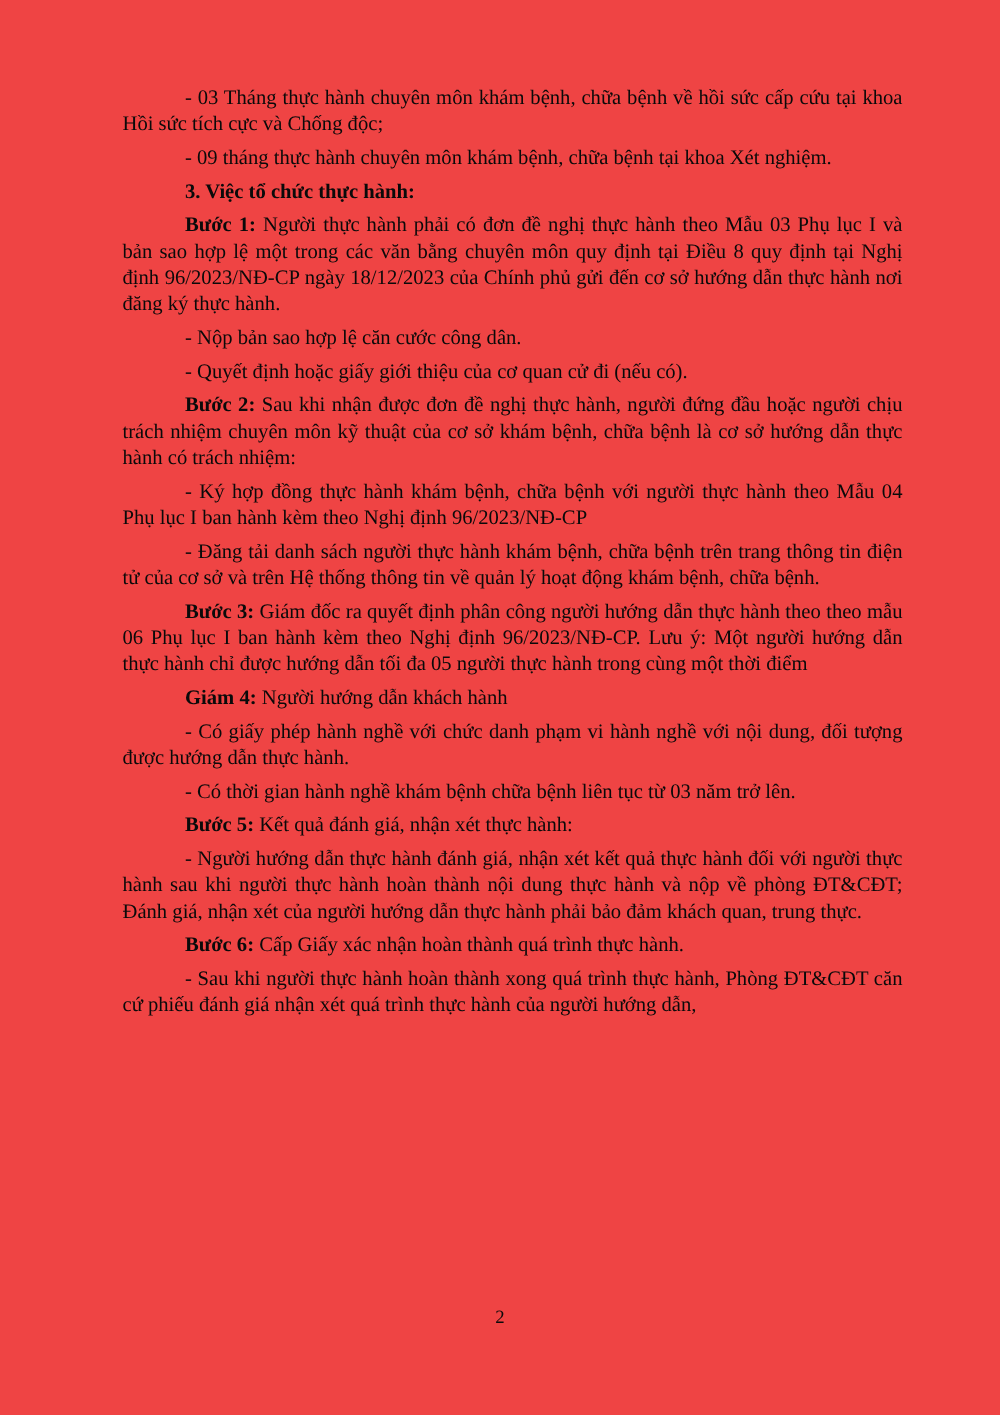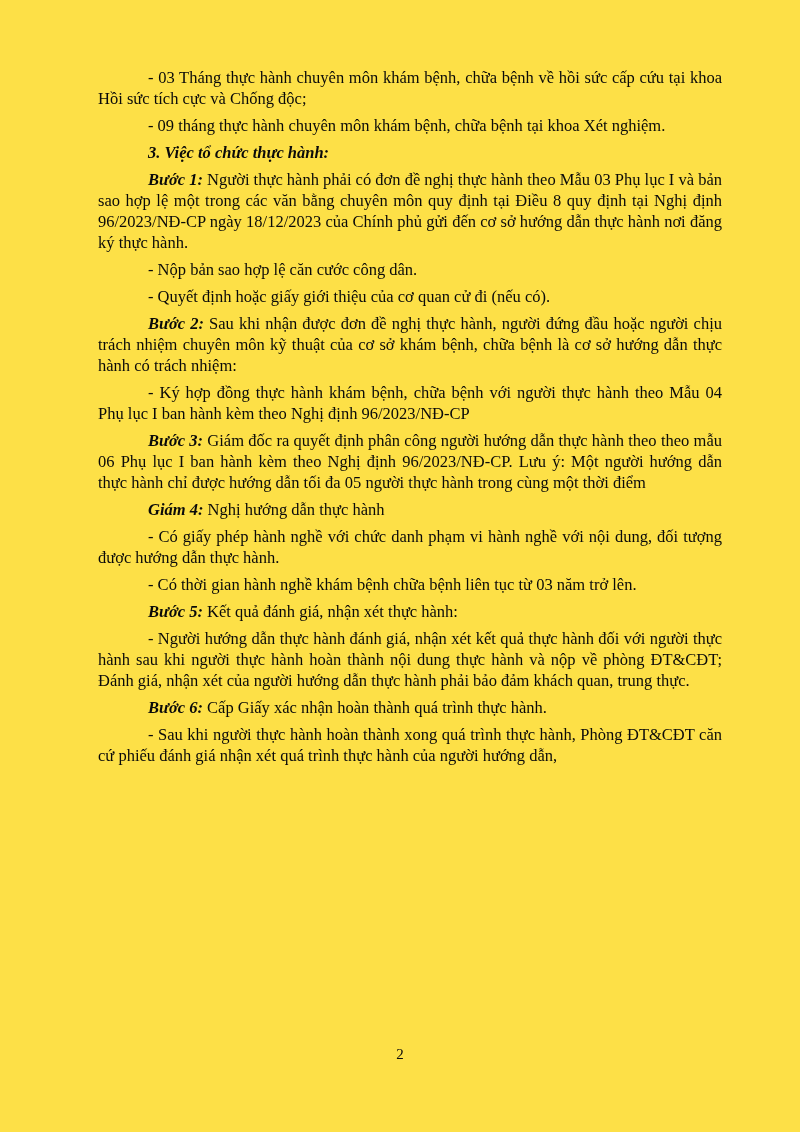--- a/index.html
+++ b/index.html
@@ -4,21 +4,21 @@
 <style>
   html, body {
     margin: 0;
     padding: 0;
     background: #ffffff;
   }
   .page {
     position: relative;
     width: 800px;
     height: 1132px;
-    background: #fde047;
+    background: #ef4444;
     color: #000000;
     font-family: "Liberation Serif", "DejaVu Serif", serif;
     overflow: hidden;
   }
   .content {
     position: absolute;
     left: 98px;
     top: 61px;
     width: 624px;
   }
@@ -27,21 +27,20 @@
     margin-top: 6px;
     padding: 0;
     text-align: justify;
     text-indent: 50px;
     font-size: 16.5px;
     line-height: 21px;
     color: #0a0a0a;
   }
   p.para .lead {
     font-weight: bold;
-    font-style: italic;
   }
   p.para.heading {
     font-weight: bold;
   }
   .footer {
     position: absolute;
     top: 1045px;
     left: 0;
     width: 100%;
     text-align: center;
@@ -56,22 +55,23 @@
 <div class="page">
   <div class="content" id="paragraph-container">
       <p class="para body"><span>- 03 Tháng thực hành chuyên môn khám bệnh, chữa bệnh về hồi sức cấp cứu tại khoa Hồi sức tích cực và Chống độc;</span></p>
       <p class="para body"><span>- 09 tháng thực hành chuyên môn khám bệnh, chữa bệnh tại khoa Xét nghiệm.</span></p>
       <p class="para heading"><span class="lead">3. Việc tổ chức thực hành:</span></p>
       <p class="para body"><span class="lead">Bước 1:</span><span> Người thực hành phải có đơn đề nghị thực hành theo Mẫu 03 Phụ lục I và bản sao hợp lệ một trong các văn bằng chuyên môn quy định tại Điều 8 quy định tại Nghị định 96/2023/NĐ-CP ngày 18/12/2023 của Chính phủ gửi đến cơ sở hướng dẫn thực hành nơi đăng ký thực hành.</span></p>
       <p class="para body"><span>- Nộp bản sao hợp lệ căn cước công dân.</span></p>
       <p class="para body"><span>- Quyết định hoặc giấy giới thiệu của cơ quan cử đi (nếu có).</span></p>
       <p class="para body"><span class="lead">Bước 2:</span><span> Sau khi nhận được đơn đề nghị thực hành, người đứng đầu hoặc người chịu trách nhiệm chuyên môn kỹ thuật của cơ sở khám bệnh, chữa bệnh là cơ sở hướng dẫn thực hành có trách nhiệm:</span></p>
       <p class="para body"><span>- Ký hợp đồng thực hành khám bệnh, chữa bệnh với người thực hành theo Mẫu 04 Phụ lục I ban hành kèm theo Nghị định 96/2023/NĐ-CP</span></p>
+      <p class="para body"><span>- Đăng tải danh sách người thực hành khám bệnh, chữa bệnh trên trang thông tin điện tử của cơ sở và trên Hệ thống thông tin về quản lý hoạt động khám bệnh, chữa bệnh.</span></p>
       <p class="para body"><span class="lead">Bước 3:</span><span> Giám đốc ra quyết định phân công người hướng dẫn thực hành theo theo mẫu 06 Phụ lục I ban hành kèm theo Nghị định 96/2023/NĐ-CP. Lưu ý: Một người hướng dẫn thực hành chỉ được hướng dẫn tối đa 05 người thực hành trong cùng một thời điểm</span></p>
-      <p class="para body"><span class="lead">Giám 4:</span><span> Nghị hướng dẫn thực hành</span></p>
+      <p class="para body"><span class="lead">Giám 4:</span><span> Người hướng dẫn khách hành</span></p>
       <p class="para body"><span>- Có giấy phép hành nghề với chức danh phạm vi hành nghề với nội dung, đối tượng được hướng dẫn thực hành.</span></p>
       <p class="para body"><span>- Có thời gian hành nghề khám bệnh chữa bệnh liên tục từ 03 năm trở lên.</span></p>
       <p class="para body"><span class="lead">Bước 5:</span><span> Kết quả đánh giá, nhận xét thực hành:</span></p>
       <p class="para body"><span>- Người hướng dẫn thực hành đánh giá, nhận xét kết quả thực hành đối với người thực hành sau khi người thực hành hoàn thành nội dung thực hành và nộp về phòng ĐT&amp;CĐT; Đánh giá, nhận xét của người hướng dẫn thực hành phải bảo đảm khách quan, trung thực.</span></p>
       <p class="para body"><span class="lead">Bước 6:</span><span> Cấp Giấy xác nhận hoàn thành quá trình thực hành.</span></p>
       <p class="para body"><span>- Sau khi người thực hành hoàn thành xong quá trình thực hành, Phòng ĐT&amp;CĐT căn cứ phiếu đánh giá nhận xét quá trình thực hành của người hướng dẫn,</span></p>
     </div>
   <div class="footer">2</div>
 </div>
 

